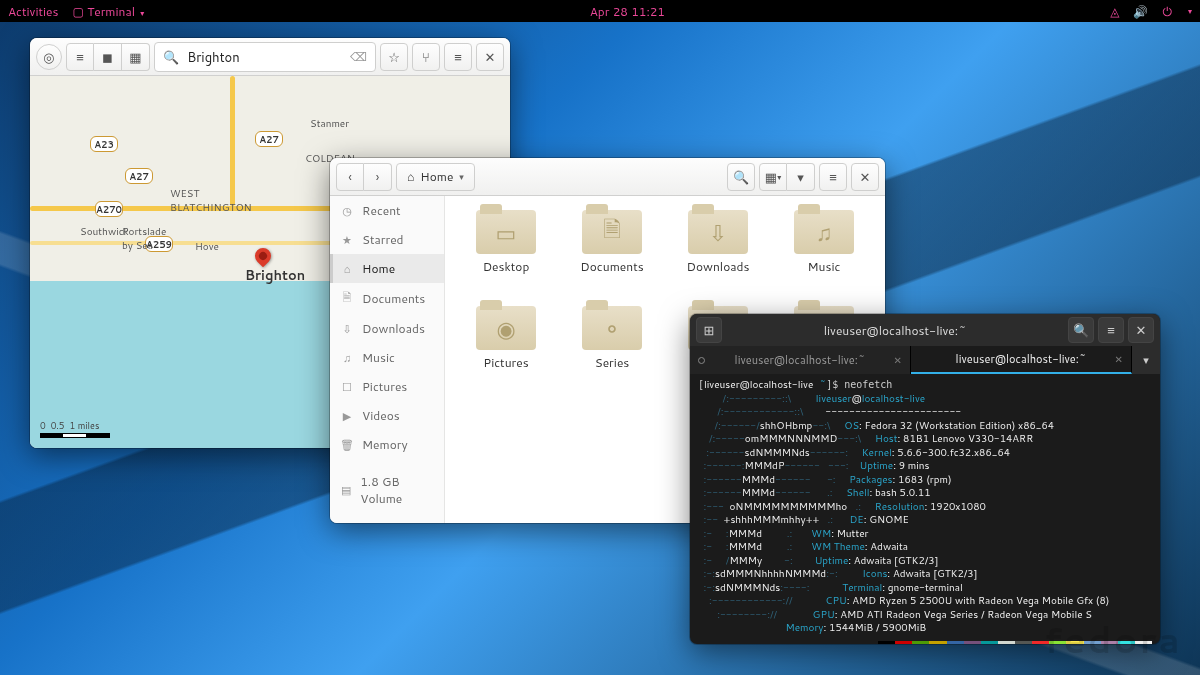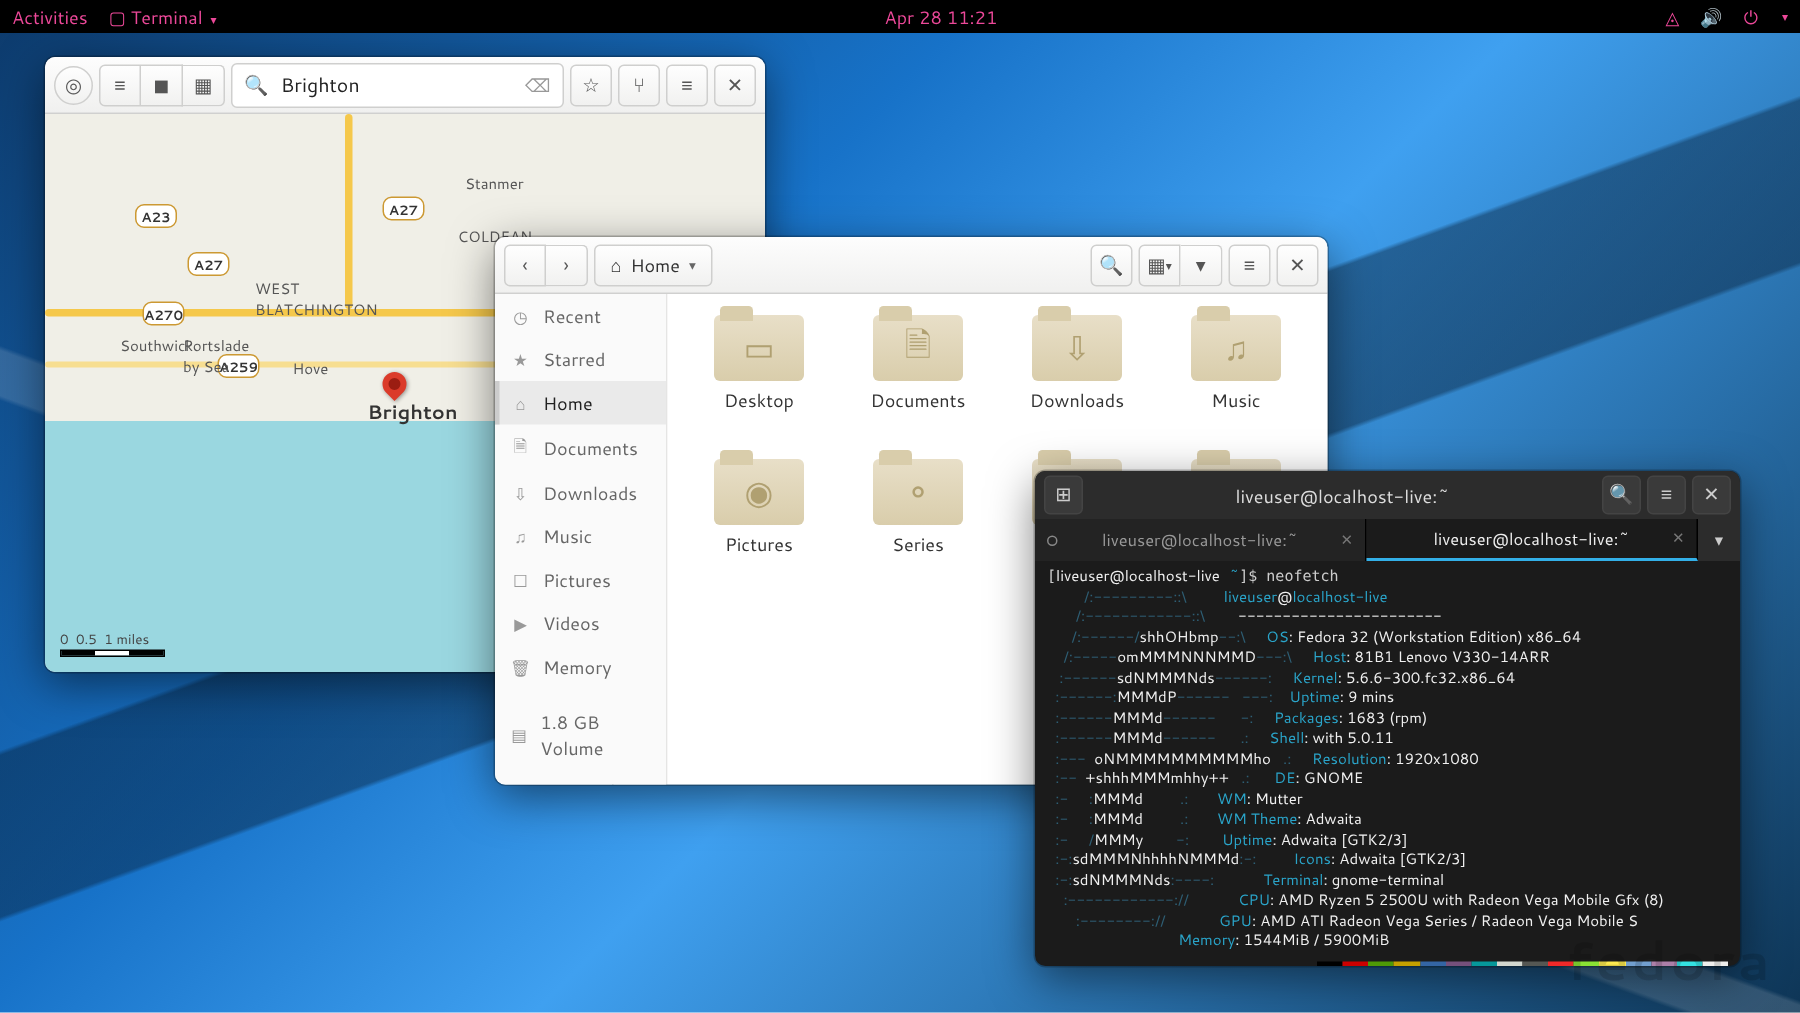--- a/index.html
+++ b/index.html
@@ -257,21 +257,21 @@
     <div class="term-newtab">▾</div>
   </div>
   <div class="term-body" id="termbody">[<span class="c-white">liveuser@localhost-live</span> <span class="c-cyan">~</span>]$ neofetch
 <span class="c-dim">         /:---------::\         </span><span class="c-cyan">liveuser</span><span class="c-white">@</span><span class="c-cyan">localhost-live</span>
 <span class="c-dim">       /:------------::\        </span><span class="c-white">-----------------------</span>
 <span class="c-dim">      /:------/<span class="c-white">shhOHbmp</span>--:\     </span><span class="c-cyan">OS</span><span class="c-white">: Fedora 32 (Workstation Edition) x86_64</span>
 <span class="c-dim">    /:-----<span class="c-white">omMMMNNNMMD</span>---:\     </span><span class="c-cyan">Host</span><span class="c-white">: 81B1 Lenovo V330-14ARR</span>
 <span class="c-dim">   :------<span class="c-white">sdNMMMNds</span>------:     </span><span class="c-cyan">Kernel</span><span class="c-white">: 5.6.6-300.fc32.x86_64</span>
 <span class="c-dim">  :------:<span class="c-white">MMMdP</span>------   ---:    </span><span class="c-cyan">Uptime</span><span class="c-white">: 9 mins</span>
 <span class="c-dim">  :------<span class="c-white">MMMd</span>------      -:     </span><span class="c-cyan">Packages</span><span class="c-white">: 1683 (rpm)</span>
-<span class="c-dim">  :------<span class="c-white">MMMd</span>------      .:     </span><span class="c-cyan">Shell</span><span class="c-white">: with 5.0.11</span>
+<span class="c-dim">  :------<span class="c-white">MMMd</span>------      .:     </span><span class="c-cyan">Shell</span><span class="c-white">: bash 5.0.11</span>
 <span class="c-dim">  :---  <span class="c-white">oNMMMMMMMMMMho</span>   .:     </span><span class="c-cyan">Resolution</span><span class="c-white">: 1920x1080</span>
 <span class="c-dim">  :--  <span class="c-white">+shhhMMMmhhy++</span>   .:      </span><span class="c-cyan">DE</span><span class="c-white">: GNOME</span>
 <span class="c-dim">  :-     :<span class="c-white">MMMd</span>         .:       </span><span class="c-cyan">WM</span><span class="c-white">: Mutter</span>
 <span class="c-dim">  :-     :<span class="c-white">MMMd</span>         .:       </span><span class="c-cyan">WM Theme</span><span class="c-white">: Adwaita</span>
 <span class="c-dim">  :-     /<span class="c-white">MMMy</span>        -:        </span><span class="c-cyan">Uptime</span><span class="c-white">: Adwaita [GTK2/3]</span>
 <span class="c-dim">  :-:<span class="c-white">sdMMMNhhhhNMMMd</span>:-:         </span><span class="c-cyan">Icons</span><span class="c-white">: Adwaita [GTK2/3]</span>
 <span class="c-dim">  :-:<span class="c-white">sdNMMMNds</span>:----:            </span><span class="c-cyan">Terminal</span><span class="c-white">: gnome-terminal</span>
 <span class="c-dim">    :------------://            </span><span class="c-cyan">CPU</span><span class="c-white">: AMD Ryzen 5 2500U with Radeon Vega Mobile Gfx (8)</span>
 <span class="c-dim">       :--------://             </span><span class="c-cyan">GPU</span><span class="c-white">: AMD ATI Radeon Vega Series / Radeon Vega Mobile S</span>
 <span class="c-dim">                                </span><span class="c-cyan">Memory</span><span class="c-white">: 1544MiB / 5900MiB</span>

